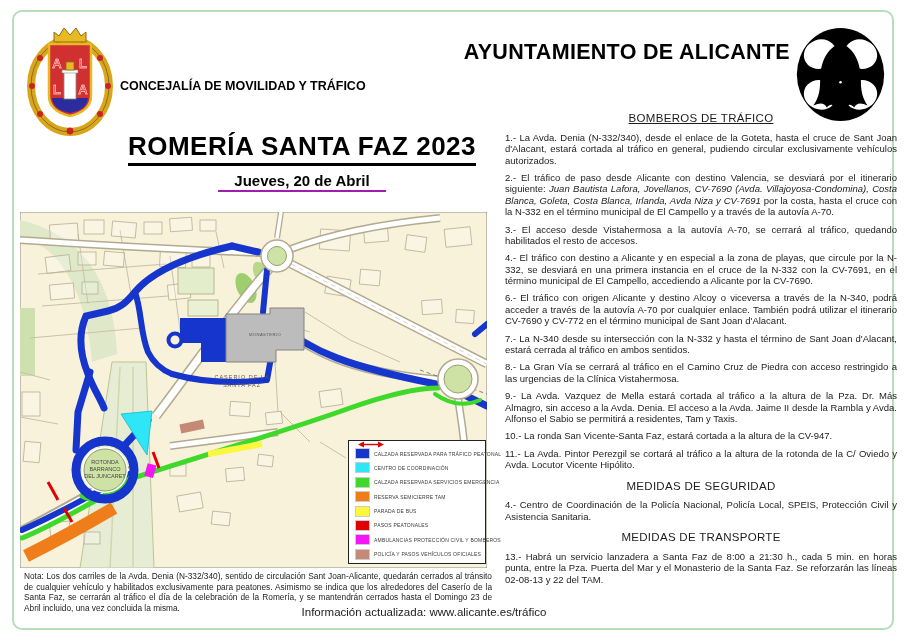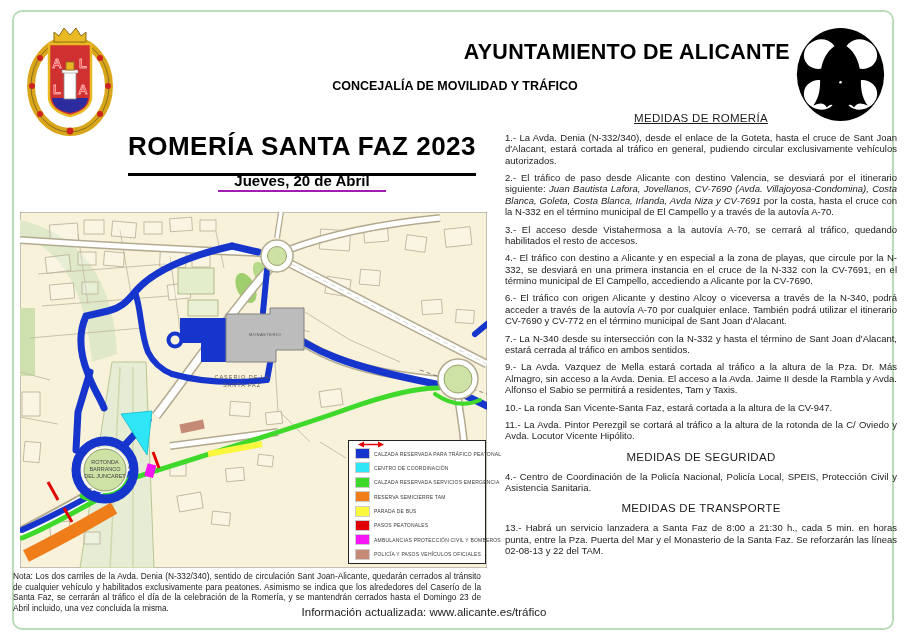--- a/index.html
+++ b/index.html
@@ -4,47 +4,47 @@
 <style>
   html,body{margin:0;padding:0;background:#ffffff;}
   .page{position:relative;width:909px;height:644px;background:#ffffff;overflow:hidden;
         font-family:"Liberation Sans", sans-serif;color:#1c1c1c;}
   .frame{position:absolute;left:12px;top:10px;width:878px;height:616px;
          border:2px solid #b9dcb9;border-radius:10px;pointer-events:none;}
 
   
   .hdr-title{position:absolute;left:120px;top:40px;width:670px;text-align:right;
              font-size:21.5px;font-weight:bold;letter-spacing:.3px;color:#000;}
-  .hdr-sub{position:absolute;left:120px;top:79px;width:670px;text-align:center;
+  .hdr-sub{position:absolute;left:120px;top:79px;width:670px;text-align:left;
            font-size:12.5px;font-weight:bold;color:#000;}
   .crest{position:absolute;left:26px;top:26px;}
   .emblem{position:absolute;left:792px;top:26px;}
 
   
   .event-title{position:absolute;left:100px;top:131px;width:404px;text-align:center;
                font-size:26px;font-weight:bold;letter-spacing:.5px;color:#000;}
-  .event-title span{display:inline-block;border-bottom:3px solid #000;padding-bottom:11px;}
+  .event-title span{display:inline-block;border-bottom:3px solid #000;padding-bottom:1px;}
   .event-date{position:absolute;left:100px;top:172px;width:404px;text-align:center;
               font-size:15px;font-weight:bold;color:#000;}
   .event-date span{display:inline-block;border-bottom:2px solid #a21caf;padding:0 16px 1px 16px;}
 
   .map{position:absolute;left:20px;top:212px;width:467px;height:356px;}
   .map svg{position:absolute;left:0;top:0;}
 
   .legend{position:absolute;left:328px;top:228px;width:138px;height:124px;
           background:#ffffff;border:1px solid #222;box-sizing:border-box;
           padding:8px 4px 4px 7px;z-index:5;}
   .legend-row{display:flex;align-items:center;height:9px;margin-bottom:5.4px;}
   .swatch{display:inline-block;width:13px;height:9px;flex:0 0 13px;
           outline:.5px solid rgba(0,0,0,.2);}
   .legend-label{font-size:5px;line-height:6px;color:#3a3a3a;margin-left:5px;
                 letter-spacing:.2px;white-space:nowrap;}
   .legend-arrow{margin-left:8px;flex:0 0 auto;}
 
-  .note{position:absolute;left:13px;top:571px;width:468px;margin:0;
+  .note{position:absolute;left:24px;top:571px;width:468px;margin:0;
         font-size:8.3px;line-height:1.28;text-align:justify;color:#222;}
   .footer{position:absolute;left:278px;top:606px;width:292px;margin:0;text-align:center;
           font-size:11.5px;color:#222;}
 
   
   .rcol{position:absolute;left:505px;top:112px;width:392px;font-size:9.5px;
         line-height:1.2;color:#1c1c1c;}
   .rcol h3{margin:0 0 6px 0;font-size:11.5px;font-weight:normal;text-align:center;
            letter-spacing:.3px;color:#1c1c1c;}
   .rcol h3.u{text-decoration:underline;}
@@ -314,36 +314,37 @@
           <span class="legend-label">POLICÍA Y PASOS VEHÍCULOS OFICIALES</span>
 
         </div>
       </div>
   </div>
 
   <p class="note">Nota: Los dos carriles de la Avda. Denia (N-332/340), sentido de circulación Sant Joan-Alicante, quedarán cerrados al tránsito de cualquier vehículo y habilitados exclusivamente para peatones. Asimismo se indica que los alrededores del Caserío de la Santa Faz, se cerrarán al tráfico el día de la celebración de la Romería, y se mantendrán cerrados hasta el Domingo 23 de Abril incluido, una vez concluida la misma.</p>
   <p class="footer">Información actualizada: www.alicante.es/tráfico</p>
 
   <div class="rcol">
-    <h3 class="u">MEDIDAS DE ROMERÍA</h3>
+    <h3 class="u">BOMBEROS DE TRÁFICO</h3>
     <div>
 
         <p><span>1.- La Avda. Denia (N-332/340), desde el enlace de la Goteta, hasta el cruce de Sant Joan d'Alacant, estará cortada al tráfico en general, pudiendo circular exclusivamente vehículos autorizados.</span><i></i><span></span></p>
 
         <p><span>2.- El tráfico de paso desde Alicante con destino Valencia, se desviará por el itinerario siguiente: </span><i>Juan Bautista Lafora, Jovellanos, CV-7690 (Avda. Villajoyosa-Condomina), Costa Blanca, Goleta, Costa Blanca, Irlanda, Avda Niza y CV-7691</i><span> por la costa, hasta el cruce con la N-332 en el término municipal de El Campello y a través de la autovía A-70.</span></p>
 
         <p><span>3.- El acceso desde Vistahermosa a la autovía A-70, se cerrará al tráfico, quedando habilitados el resto de accesos.</span><i></i><span></span></p>
 
         <p><span>4.- El tráfico con destino a Alicante y en especial a la zona de playas, que circule por la N-332, se desviará en una primera instancia en el cruce de la N-332 con la CV-7691, en el término municipal de El Campello, accediendo a Alicante por la CV-7690.</span><i></i><span></span></p>
 
 
         <p><span>6.- El tráfico con origen Alicante y destino Alcoy o viceversa a través de la N-340, podrá acceder a través de la autovía A-70 por cualquier enlace. También podrá utilizar el itinerario CV-7690 y CV-772 en el término municipal de Sant Joan d'Alacant.</span><i></i><span></span></p>
 
         <p><span>7.- La N-340 desde su intersección con la N-332 y hasta el término de Sant Joan d'Alacant, estará cerrada al tráfico en ambos sentidos.</span><i></i><span></span></p>
 
+        <p><span>8.- La Gran Vía se cerrará al tráfico en el Camino Cruz de Piedra con acceso restringido a las urgencias de la Clínica Vistahermosa.</span><i></i><span></span></p>
 
         <p><span>9.- La Avda. Vazquez de Mella estará cortada al tráfico a la altura de la Pza. Dr. Más Almagro, sin acceso a la Avda. Denia. El acceso a la Avda. Jaime II desde la Rambla y Avda. Alfonso el Sabio se permitirá a residentes, Tam y Taxis.</span><i></i><span></span></p>
 
         <p><span>10.- La ronda San Vicente-Santa Faz, estará cortada a la altura de la CV-947.</span><i></i><span></span></p>
 
         <p><span>11.- La Avda. Pintor Perezgil se cortará al tráfico a la altura de la rotonda de la C/ Oviedo y Avda. Locutor Vicente Hipólito.</span><i></i><span></span></p>
       </div>
 
     <h3 class="sec-gap">MEDIDAS DE SEGURIDAD</h3>
     <div>

